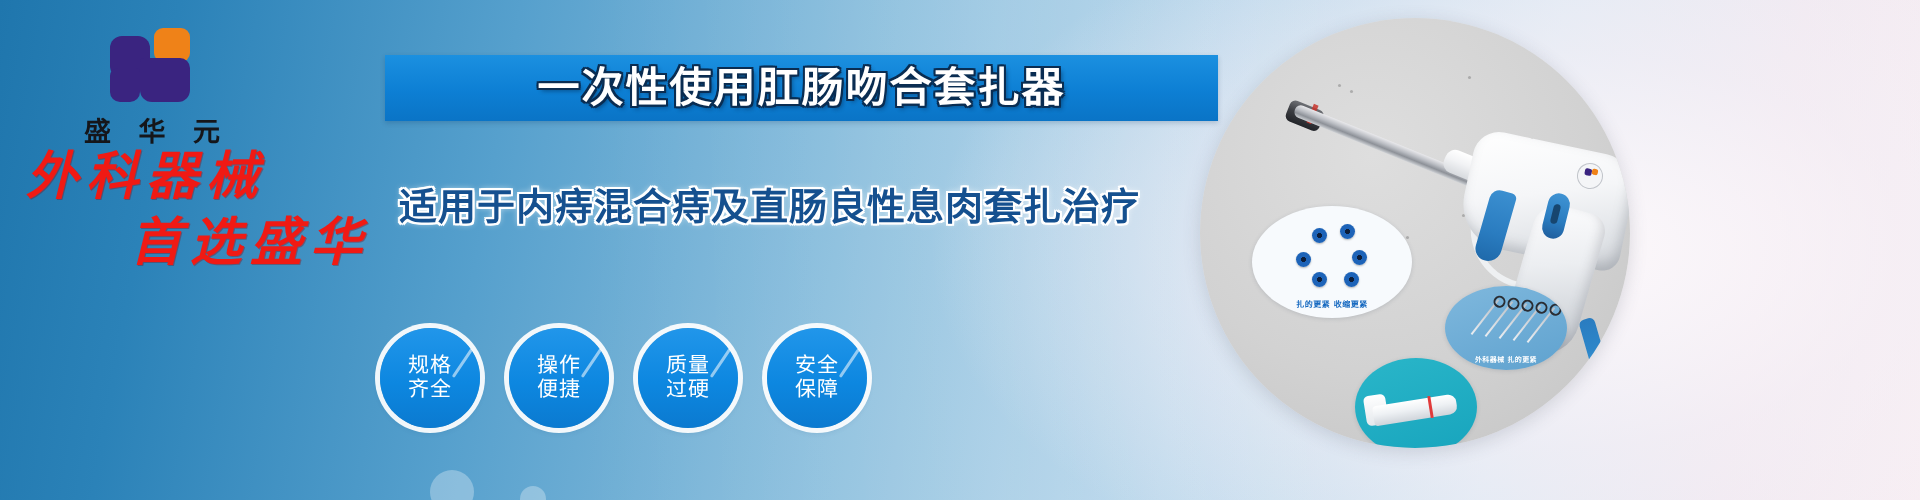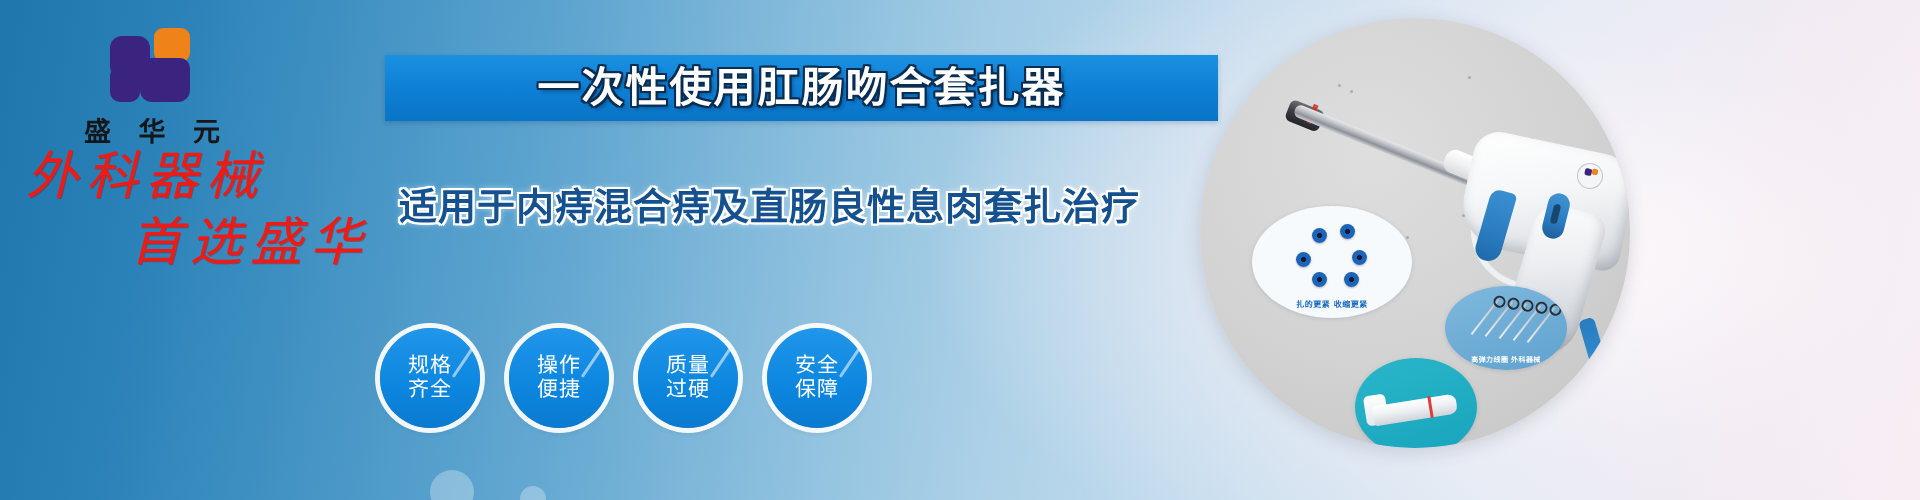--- a/index.html
+++ b/index.html
@@ -62,21 +62,21 @@
     text-shadow:
       2px 0 0 #ffffff,-2px 0 0 #ffffff,0 2px 0 #ffffff,0 -2px 0 #ffffff,
       2px 2px 0 #ffffff,-2px 2px 0 #ffffff,2px -2px 0 #ffffff,-2px -2px 0 #ffffff,
       0 0 7px rgba(255,255,255,0.95);
     font-family:"DejaVu Sans","Liberation Sans",sans-serif;
   }
 
   
   .slogan{position:absolute;left:18px;top:150px;width:400px;}
   .slogan-line{
-    color:#f01a14;font-weight:400;white-space:nowrap;line-height:1;
+    color:#f01a14;font-weight:700;white-space:nowrap;line-height:1;
     font-family:"DejaVu Serif","Liberation Serif",serif;
     font-style:italic;
     text-shadow:1px 1px 0 rgba(150,0,0,0.35);
   }
   .slogan-l1{font-size:52px;letter-spacing:8px;margin-left:8px;}
   .slogan-l2{font-size:52px;letter-spacing:8px;margin-left:112px;margin-top:14px;}
 
   
   .circles{position:absolute;left:380px;top:328px;display:flex;gap:29px;}
   .circle{
@@ -322,21 +322,21 @@
         </span>
       <span class="needle" style="left:46px;top:34px;">
           <i></i>
         </span>
       <span class="needle" style="left:60px;top:36px;">
           <i></i>
         </span>
       <span class="needle" style="left:74px;top:38px;">
           <i></i>
         </span>
-      <span class="inset-cap2">高弹力线圈 外科器械</span>
+      <span class="inset-cap2">外科器械 扎的更紧</span>
     </div>
 
     <div class="inset inset-tube">
       <span class="tube-head"></span>
       <span class="tube-body"></span>
       <span class="tube-band"></span>
     </div>
   </div>
 
   <span class="bubble" style="left:430px;top:470px;width:44px;height:44px;"></span>

